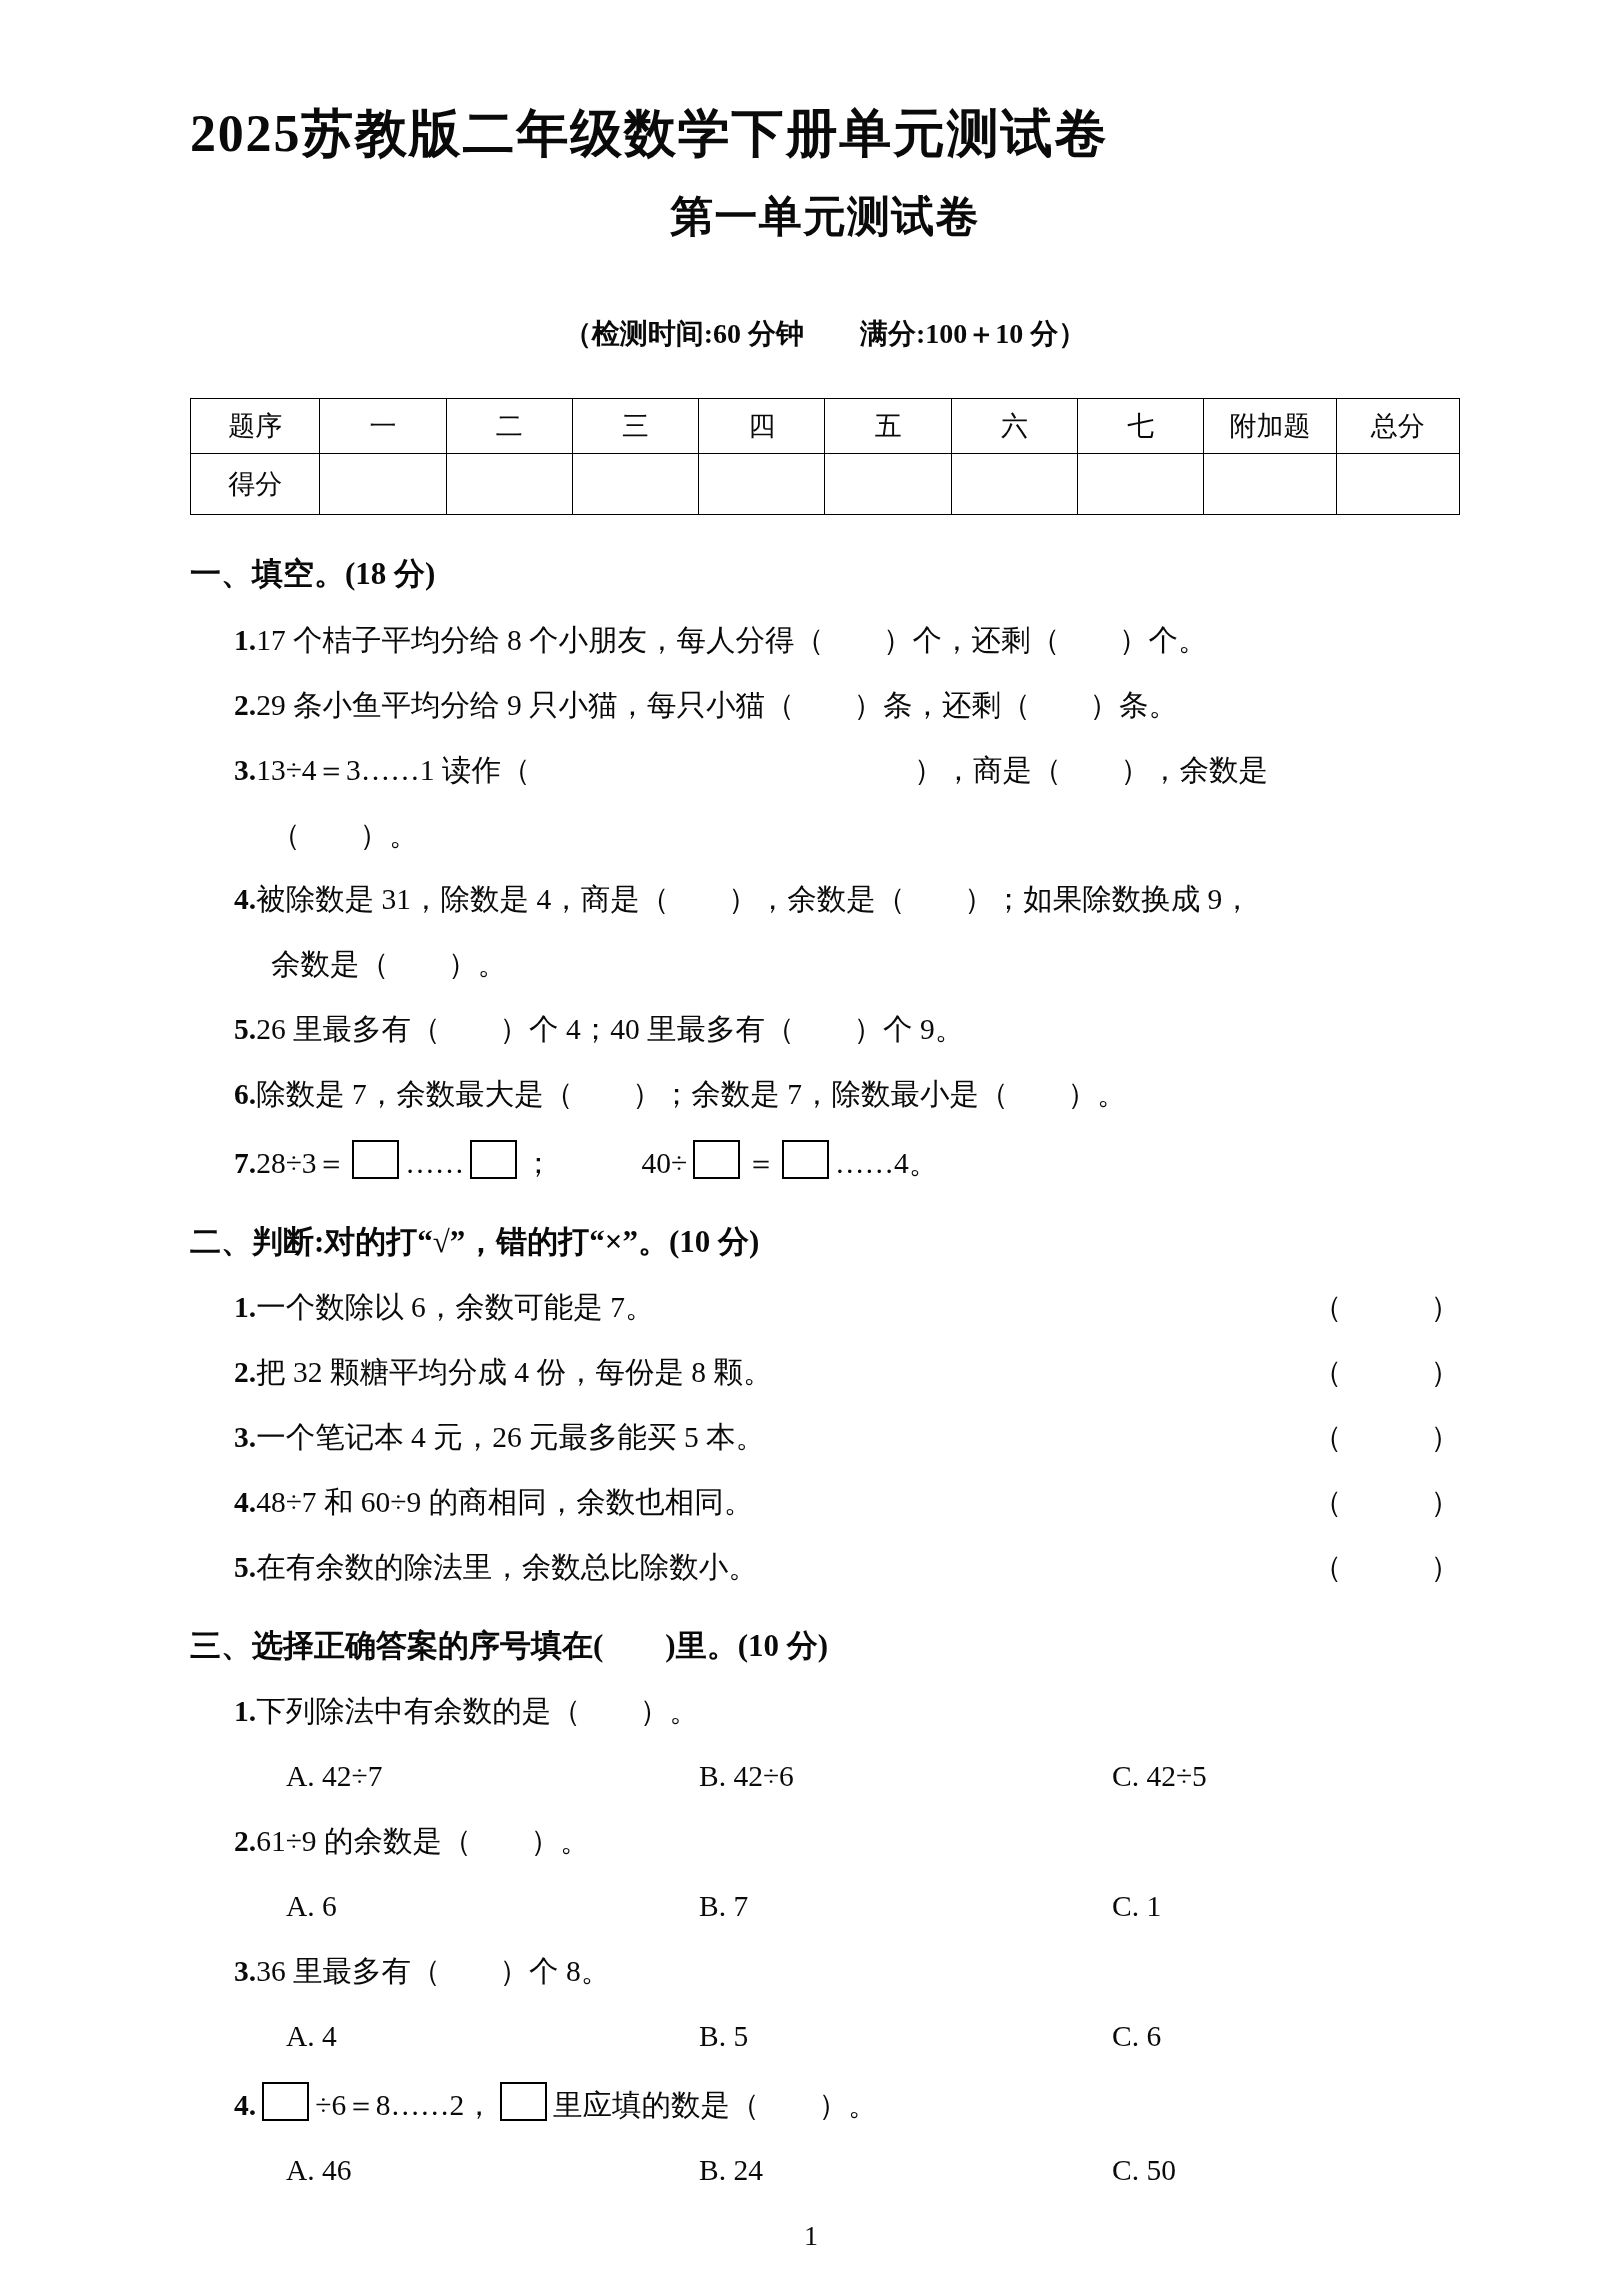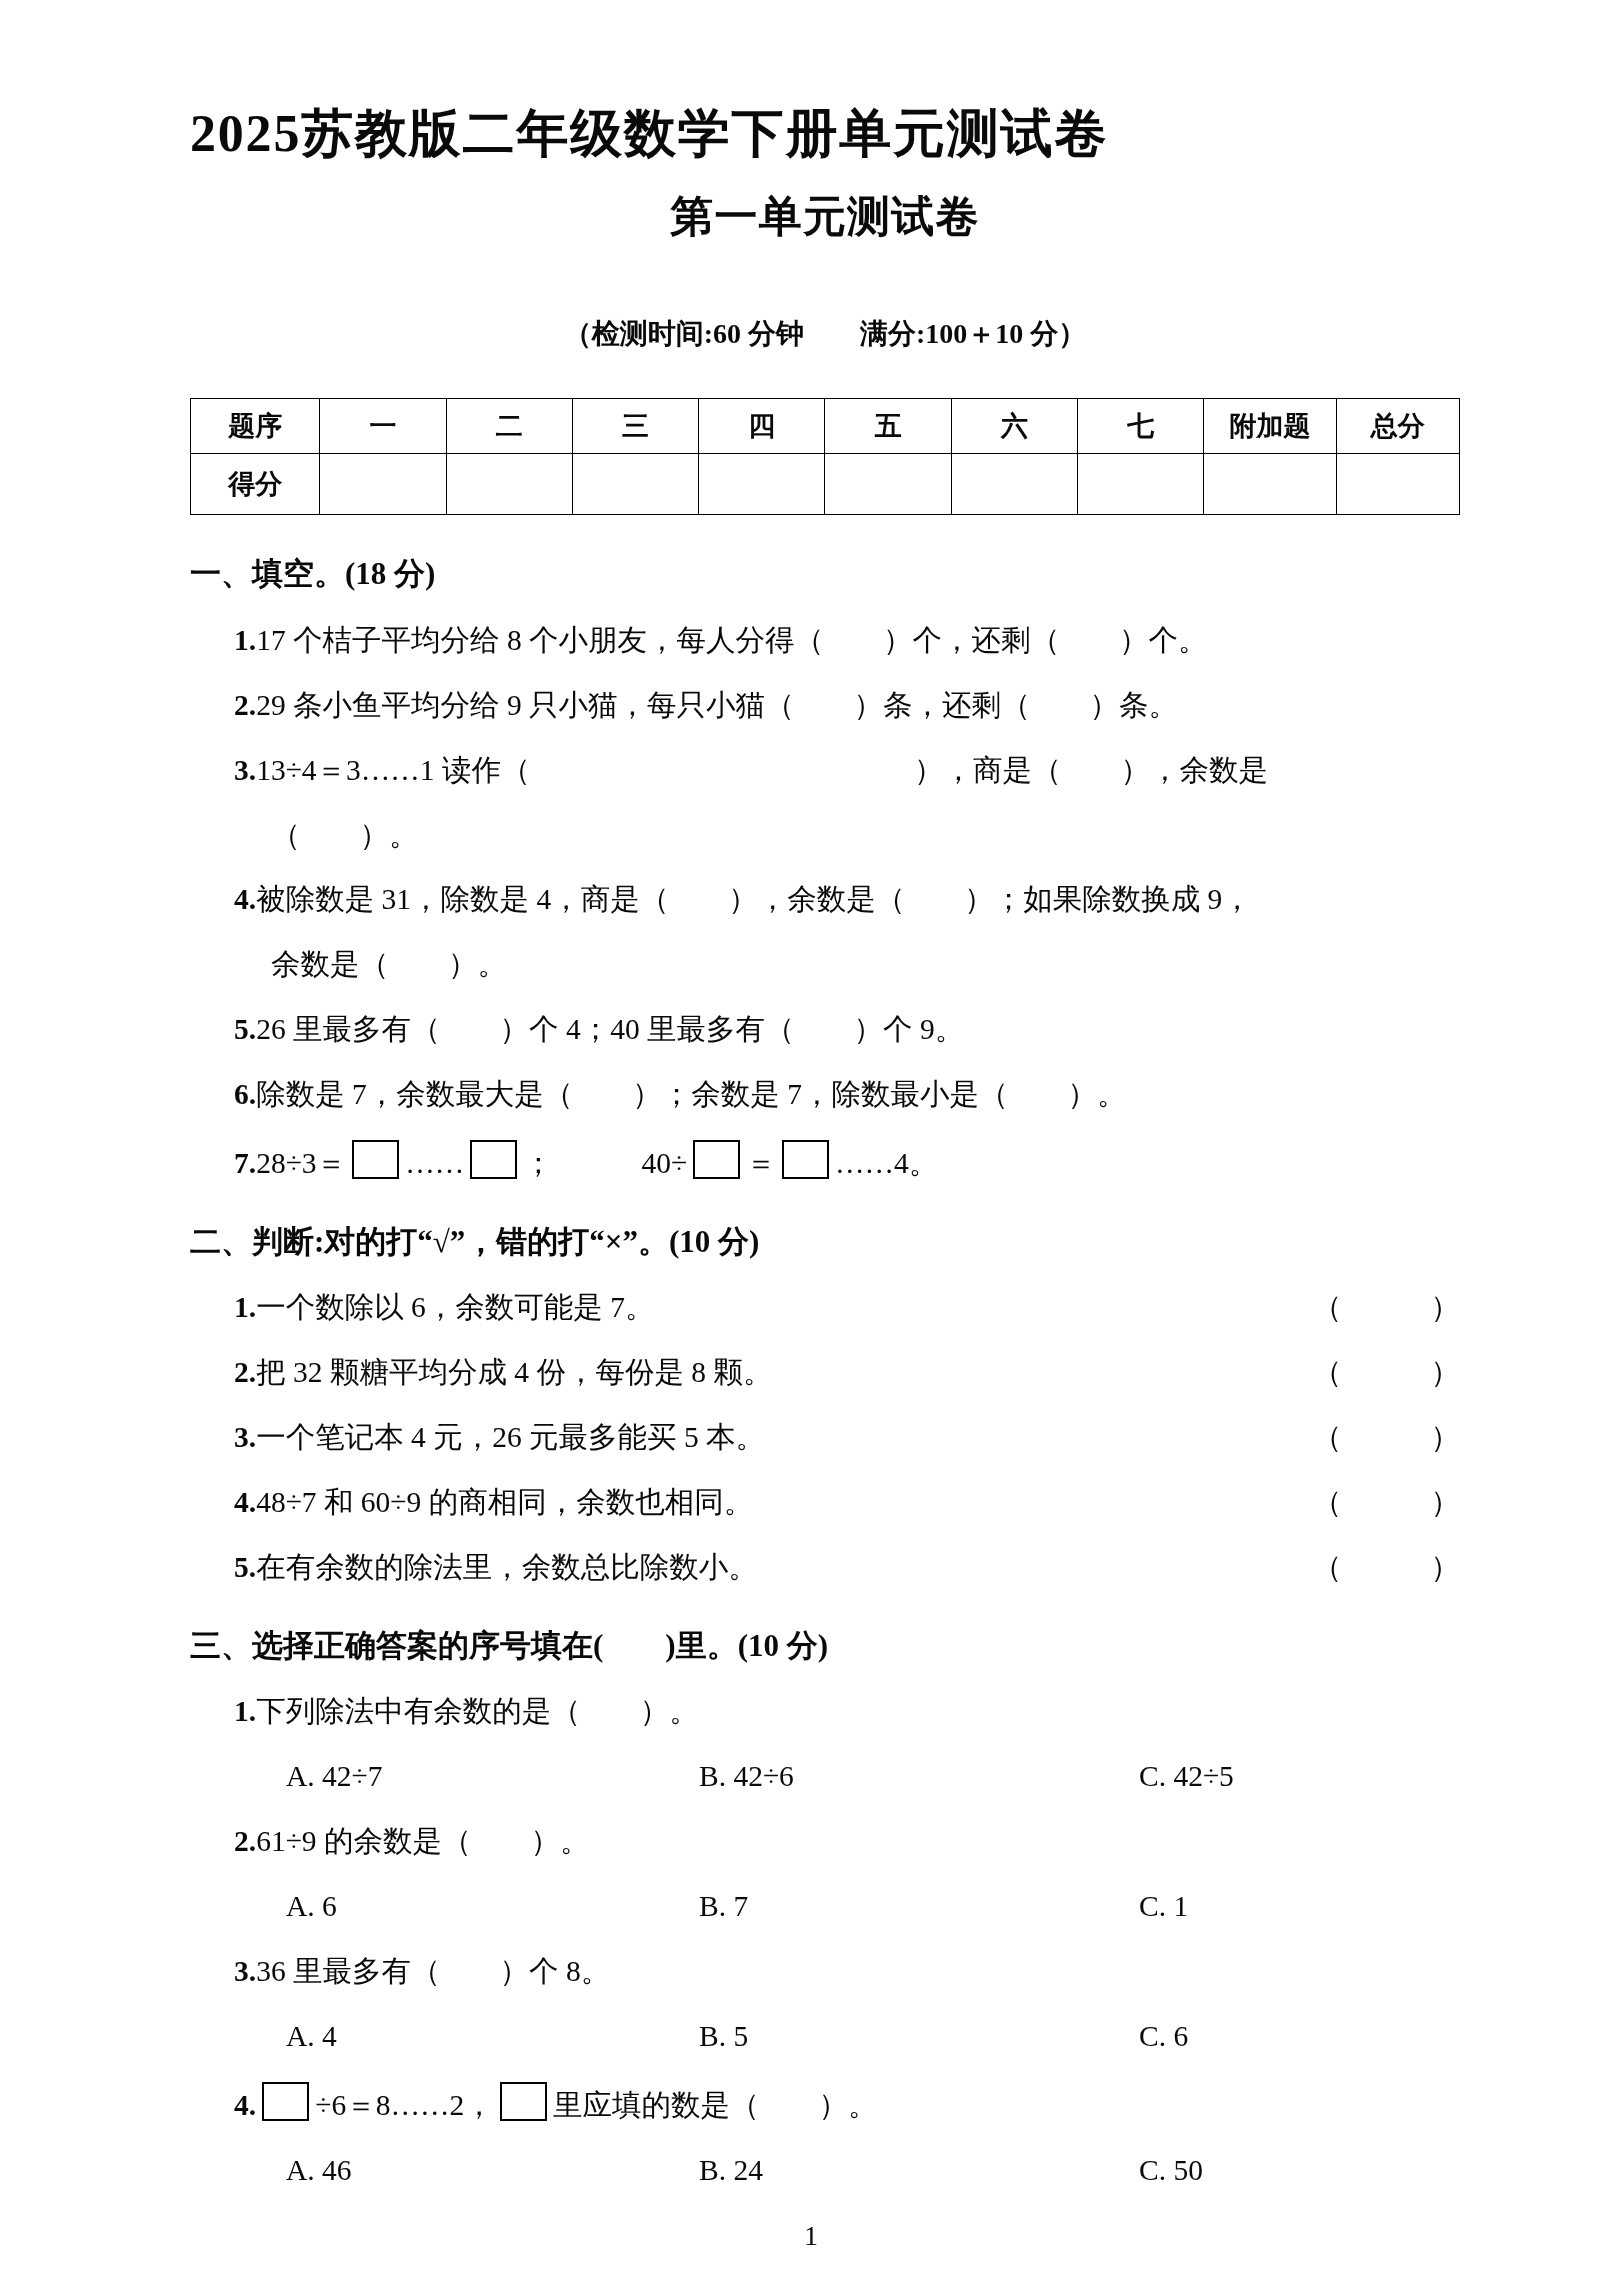--- a/index.html
+++ b/index.html
@@ -18,41 +18,41 @@
   .subtitle {
     font-size:43px; font-weight:bold; text-align:center;
     margin-top:24.6px; letter-spacing:1.2px;
   }
   .exam-info {
     font-size:28px; font-weight:bold; text-align:center; margin-top:69px;
   }
 
   table.score-table {
     width:100%; border-collapse:collapse; table-layout:fixed;
-    margin-top:45px; font-size:27px; font-weight:bold;border-radius:7px;
+    margin-top:45px; font-size:27px; font-weight:normal;border-radius:7px;
   }
   table.score-table td {
     border:1.8px solid #000; text-align:center; vertical-align:middle;
   }
   table.score-table tr.r1 td { height:55px; }
   table.score-table tr.r2 td { height:61px; }
 
   .section { margin-top:39px; }
   .section-heading { font-size:31px; font-weight:bold; line-height:1.3; }
 
   .q { font-size:29.5px; line-height:1.32; margin:26px 0 0 44px; }
   .q-num { font-weight:bold; }
   .q-cont { margin-left:81px; }
 
   .tf-row { display:flex; justify-content:space-between; align-items:baseline; }
   .tf-blank { white-space:nowrap; }
 
   .options { display:flex; margin-left:96px; }
   .options .opt { width:413px; flex:0 0 auto; }
-  .options .opt:last-child { width:auto;margin-left:27px; }
+  .options .opt:last-child { width:auto; }
 
   .blank-box {
     display:inline-block; width:47px; height:39px;
     border:2.5px solid #000; vertical-align:-6.1px; margin:0 6.1px;
     background:#fff;
   }
 
   .page-number {
     position:absolute; left:0; right:0; bottom:32px;
     text-align:center; font-size:28px;

